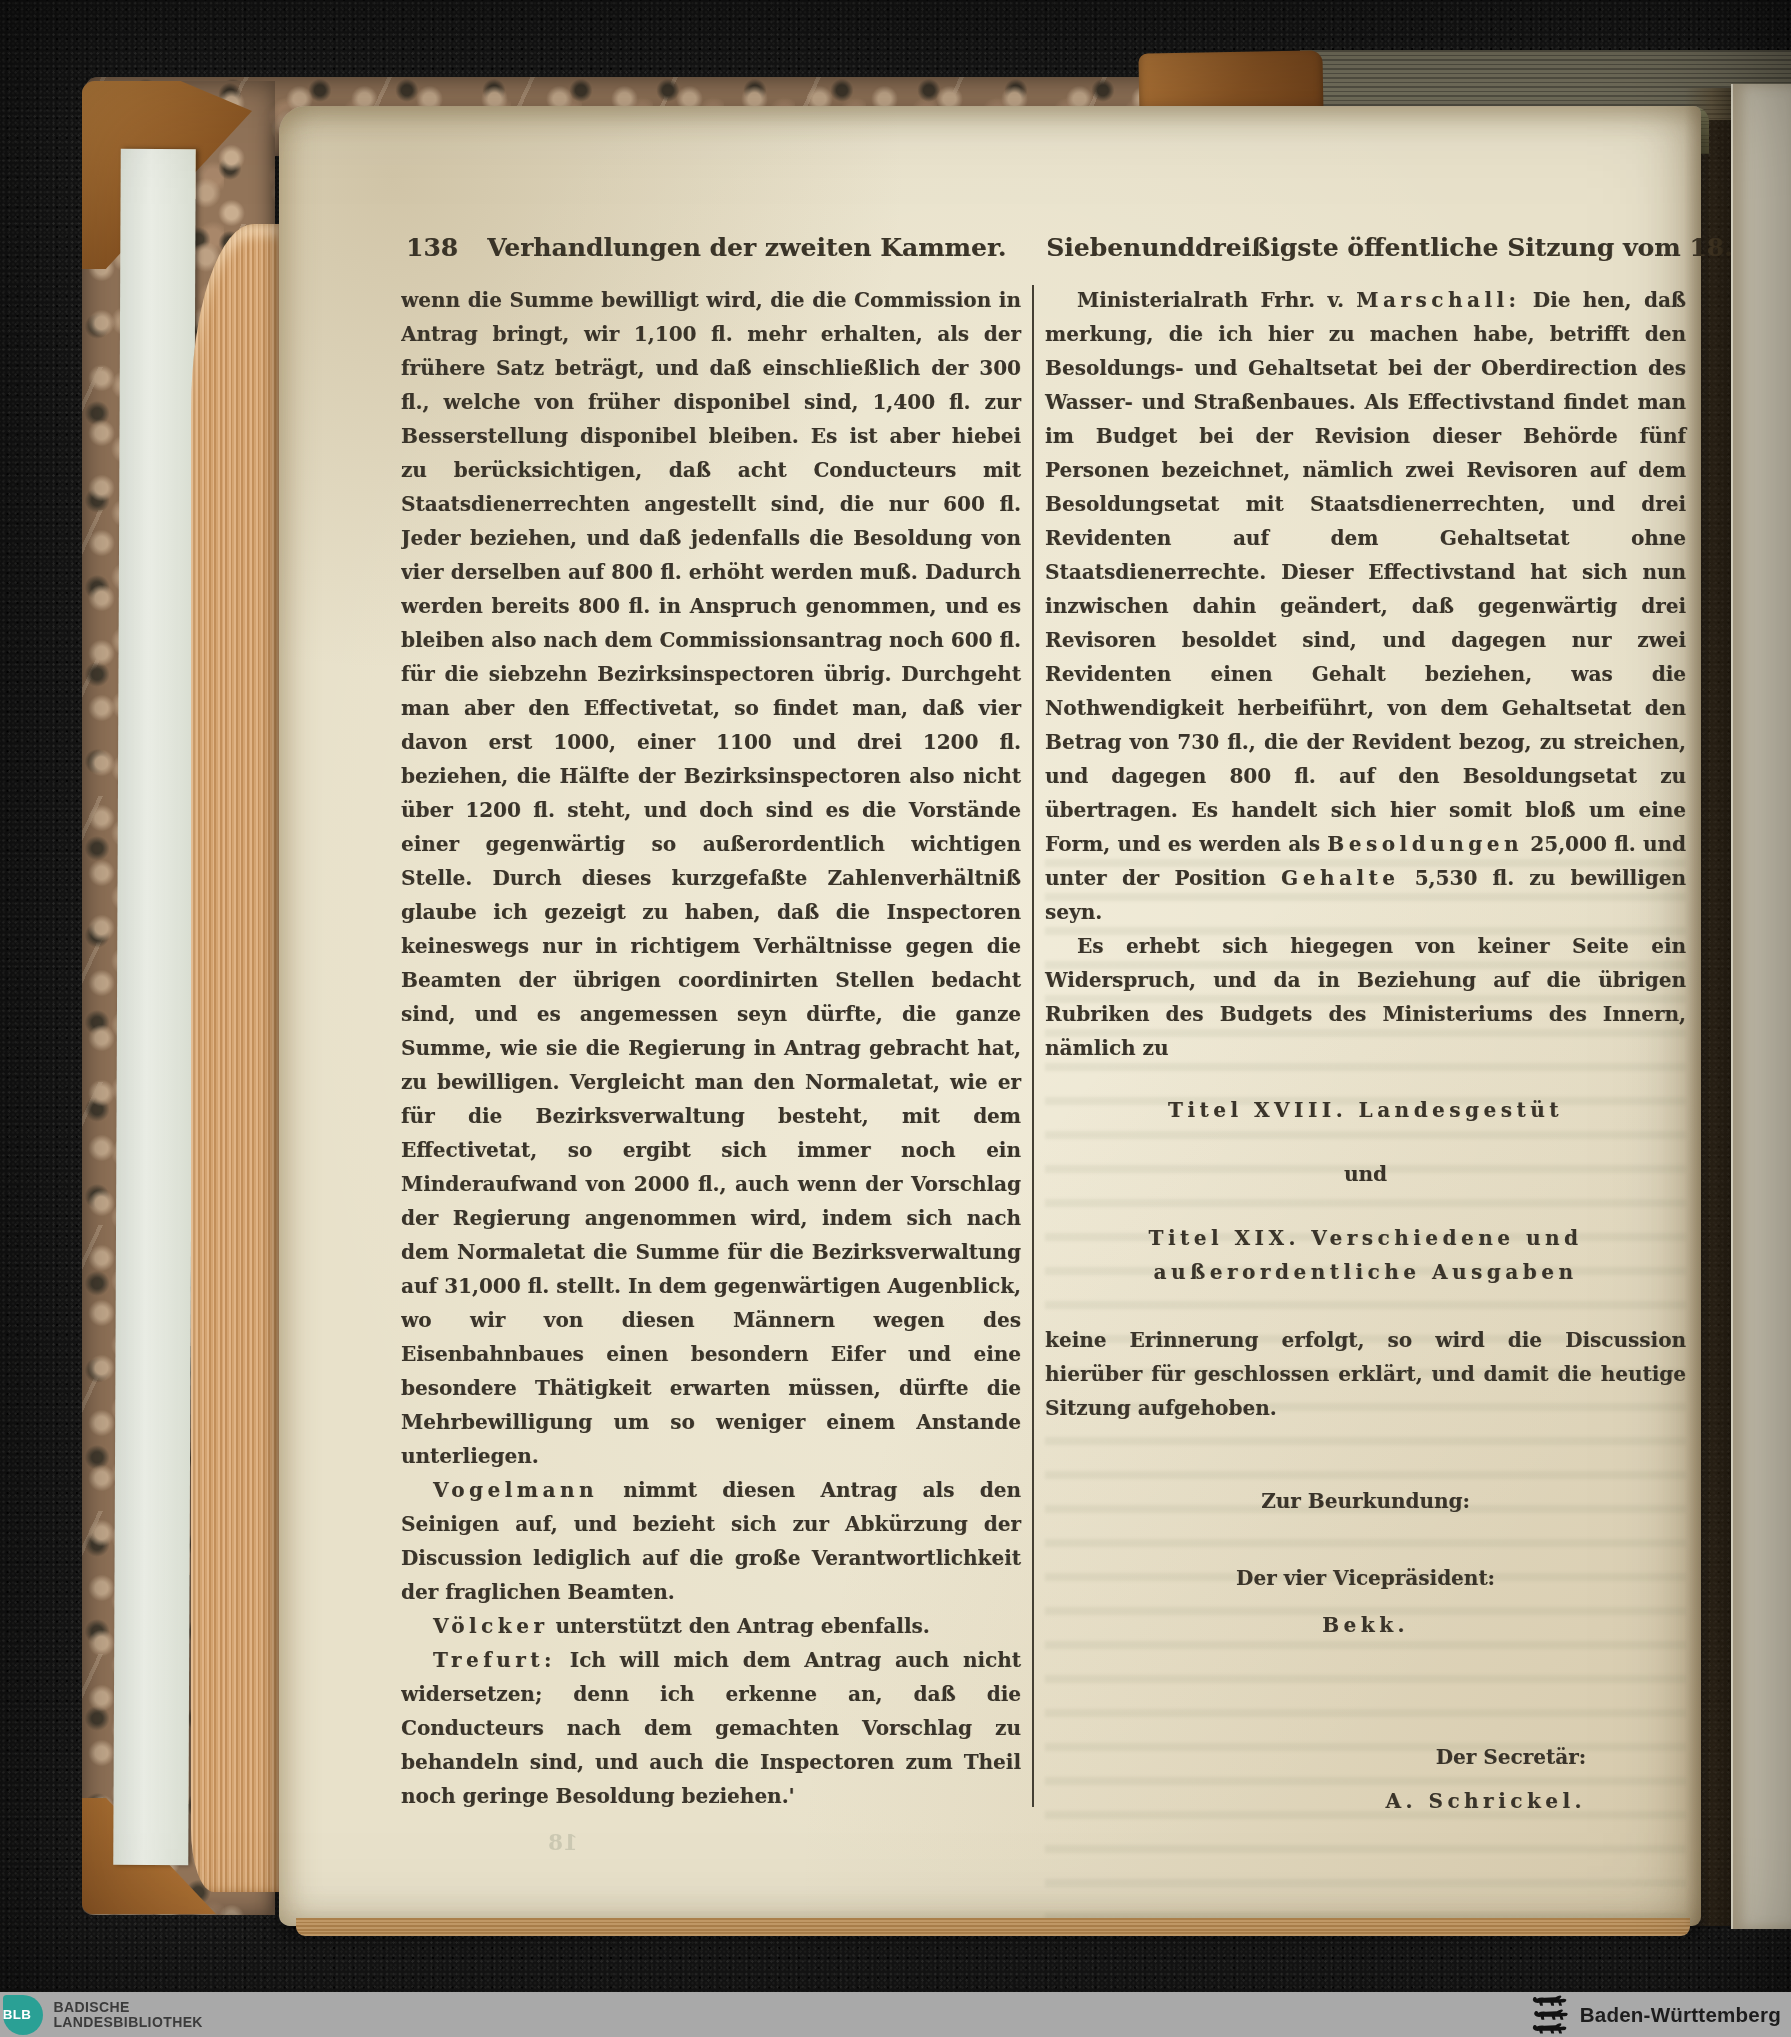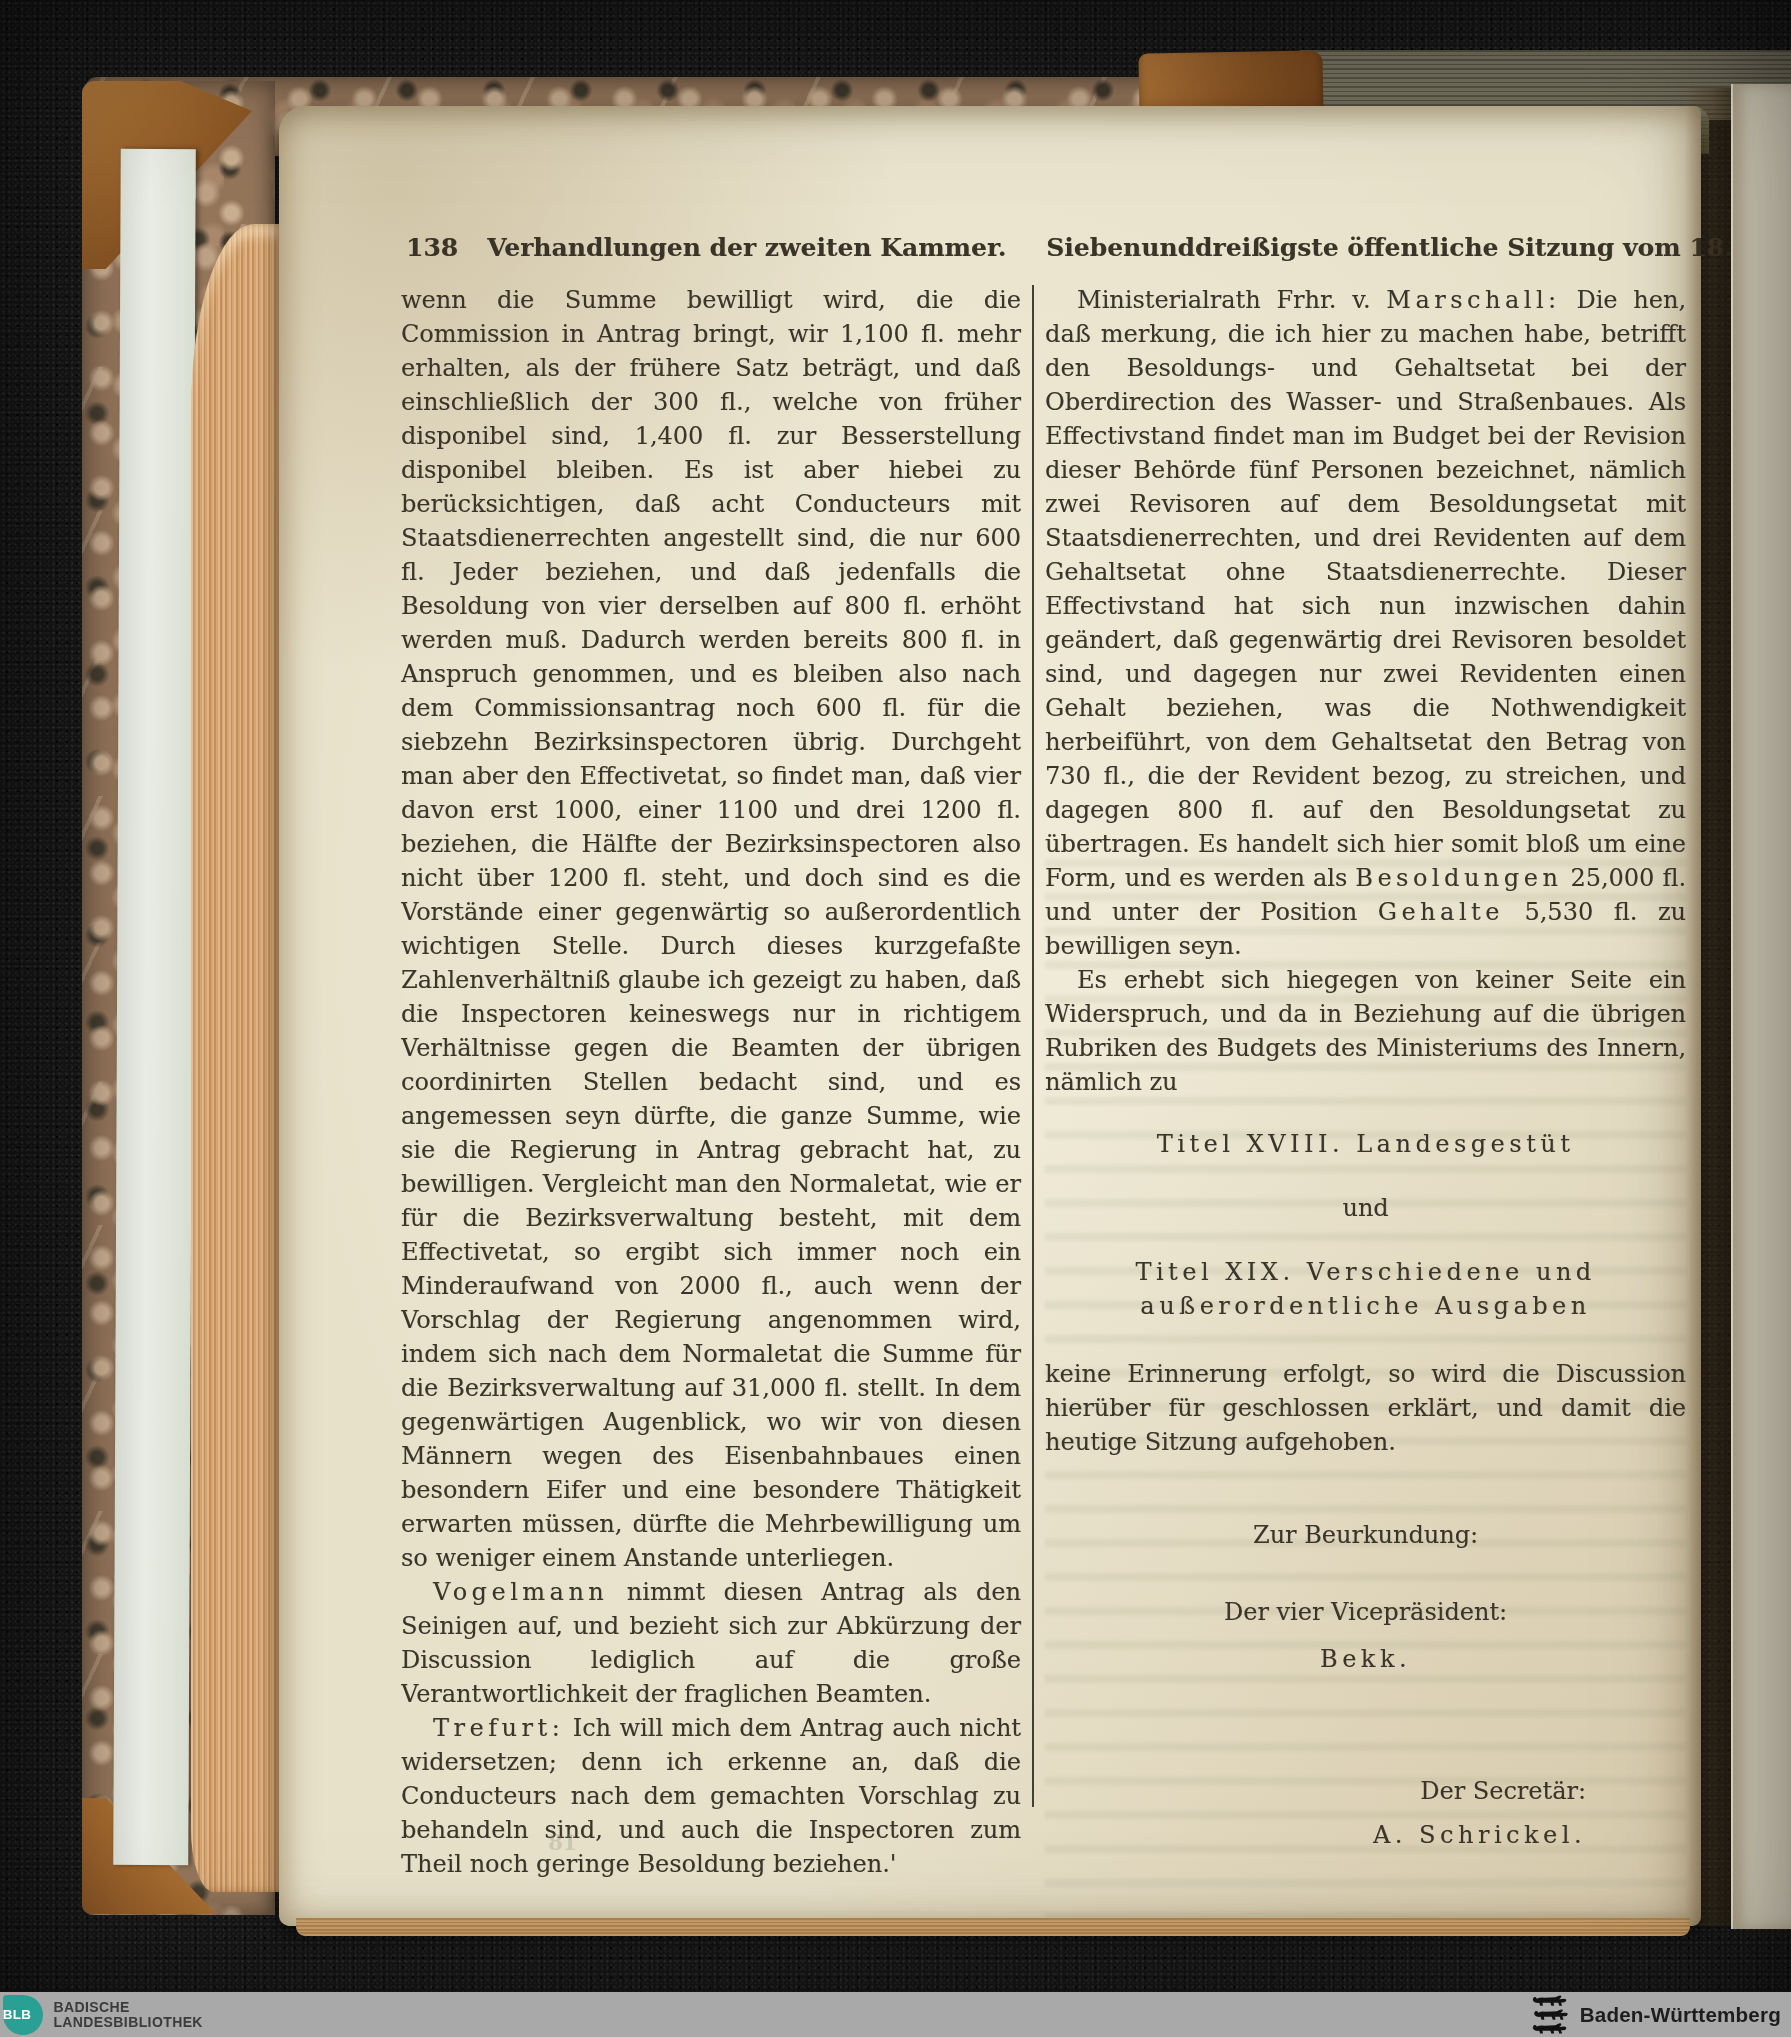--- a/index.html
+++ b/index.html
@@ -68,21 +68,21 @@
     background:#e2dbc6;border-left:2.7px solid rgba(255,250,230,.65);
     box-shadow:inset 9px 0 12.5px rgba(120,95,55,.35);}
   .vignette{position:absolute;inset:0;z-index:9;pointer-events:none;
     box-shadow:inset 0 0 170px rgba(0,0,0,.6);}
   
   .page-header{position:absolute;top:127px;left:127px;right:25px;display:flex;align-items:baseline;
     gap:29px;font-size:25px;font-weight:bold;color:#3a3428;white-space:nowrap;
     text-shadow:0.4px 0.4px 0 rgba(58,52,40,.35);}
   .page-header .session{margin-left:10.7px;}
   .columns{position:absolute;top:177px;left:122px;width:1298px;height:1644px;display:flex;overflow:hidden;}
-  .col{font-size:24px;line-height:34px;font-weight:normal;color:#3a342a;
+  .col{font-size:20px;line-height:34px;font-weight:bold;color:#3a342a;
     text-shadow:0.4px 0.4px 0 rgba(58,52,40,.3);}
   .col-left{width:620px;}
   .col-right{width:641px;position:relative;}
   .divider{width:2.7px;height:1522px;background:#443f33;margin:1.8px 10.7px 0 10.7px;flex:none;}
   .blk{position:relative;z-index:1;margin:0;}
   .p{text-align:justify;}
   .ind{text-indent:32px;}
   .center{text-align:center;}
   .right{text-align:right;padding-right:100px;}
   .sp{letter-spacing:4.5px;}
@@ -131,20 +131,21 @@
   <div class="main-page" data-name="book-page">
     <div class="page-header" data-name="page-header">
       <span data-name="page-number">138</span>
       <span data-name="page-header-title">Verhandlungen der zweiten Kammer.</span>
       <span class="session" data-name="page-header-session">Siebenunddreißigste öffentliche Sitzung vom 18. Januar 1842.</span>
     </div>
     <div class="columns" data-name="text-columns">
       <div class="col col-left" id="col-left" data-name="left-column">
           <div class="blk p" data-name="continuation-paragraph"><span data-name="text-run">wenn die Summe bewilligt wird, die die Commission in Antrag bringt, wir 1,100 fl. mehr erhalten, als der frühere Satz beträgt, und daß einschließlich der 300 fl., welche von früher disponibel sind, 1,400 fl. zur Besserstellung disponibel bleiben. Es ist aber hiebei zu berücksichtigen, daß acht Conducteurs mit Staatsdienerrechten angestellt sind, die nur 600 fl. Jeder beziehen, und daß jedenfalls die Besoldung von vier derselben auf 800 fl. erhöht werden muß. Dadurch werden bereits 800 fl. in Anspruch genommen, und es bleiben also nach dem Commissionsantrag noch 600 fl. für die siebzehn Bezirksinspectoren übrig. Durchgeht man aber den Effectivetat, so findet man, daß vier davon erst 1000, einer 1100 und drei 1200 fl. beziehen, die Hälfte der Bezirksinspectoren also nicht über 1200 fl. steht, und doch sind es die Vorstände einer gegenwärtig so außerordentlich wichtigen Stelle. Durch dieses kurzgefaßte Zahlenverhältniß glaube ich gezeigt zu haben, daß die Inspectoren keineswegs nur in richtigem Verhältnisse gegen die Beamten der übrigen coordinirten Stellen bedacht sind, und es angemessen seyn dürfte, die ganze Summe, wie sie die Regierung in Antrag gebracht hat, zu bewilligen. Vergleicht man den Normaletat, wie er für die Bezirksverwaltung besteht, mit dem Effectivetat, so ergibt sich immer noch ein Minderaufwand von 2000 fl., auch wenn der Vorschlag der Regierung angenommen wird, indem sich nach dem Normaletat die Summe für die Bezirksverwaltung auf 31,000 fl. stellt. In dem gegenwärtigen Augenblick, wo wir von diesen Männern wegen des Eisenbahnbaues einen besondern Eifer und eine besondere Thätigkeit erwarten müssen, dürfte die Mehrbewilligung um so weniger einem Anstande unterliegen.</span></div>
           <div class="blk p ind" data-name="speech-paragraph-vogelmann"><span class="sp" data-name="spaced-name">Vogelmann</span><span data-name="text-run"> nimmt diesen Antrag als den Seinigen auf, und bezieht sich zur Abkürzung der Discussion lediglich auf die große Verantwortlichkeit der fraglichen Beamten.</span></div>
+          <div class="blk p ind" data-name="speech-paragraph-voelcker"><span class="sp" data-name="spaced-name">Völcker</span><span data-name="text-run"> unterstützt den Antrag ebenfalls.</span></div>
           <div class="blk p ind" data-name="speech-paragraph-trefurt"><span class="sp" data-name="spaced-name">Trefurt:</span><span data-name="text-run"> Ich will mich dem Antrag auch nicht widersetzen; denn ich erkenne an, daß die Conducteurs nach dem gemachten Vorschlag zu behandeln sind, und auch die Inspectoren zum Theil noch geringe Besoldung beziehen.'</span></div>
         </div>
       <div class="divider" data-name="column-divider-rule"></div>
       <div class="col col-right" id="col-right" data-name="right-column">
         <div class="bleed" data-name="ink-bleedthrough"></div>
       <div class="blk p ind" data-name="speech-paragraph-marschall"><span data-name="text-run">Ministerialrath Frhr. v. </span><span class="sp" data-name="spaced-name">Marschall:</span><span data-name="text-run"> Die hen, daß merkung, die ich hier zu machen habe, betrifft den Besoldungs- und Gehaltsetat bei der Oberdirection des Wasser- und Straßenbaues. Als Effectivstand findet man im Budget bei der Revision dieser Behörde fünf Personen bezeichnet, nämlich zwei Revisoren auf dem Besoldungsetat mit Staatsdienerrechten, und drei Revidenten auf dem Gehaltsetat ohne Staatsdienerrechte. Dieser Effectivstand hat sich nun inzwischen dahin geändert, daß gegenwärtig drei Revisoren besoldet sind, und dagegen nur zwei Revidenten einen Gehalt beziehen, was die Nothwendigkeit herbeiführt, von dem Gehaltsetat den Betrag von 730 fl., die der Revident bezog, zu streichen, und dagegen 800 fl. auf den Besoldungsetat zu übertragen. Es handelt sich hier somit bloß um eine Form, und es werden als </span><span class="sp" data-name="spaced-name">Besoldungen</span><span data-name="text-run"> 25,000 fl. und unter der Position </span><span class="sp" data-name="spaced-name">Gehalte</span><span data-name="text-run"> 5,530 fl. zu bewilligen seyn.</span></div>
           <div class="blk p ind" data-name="no-objection-paragraph"><span data-name="text-run">Es erhebt sich hiegegen von keiner Seite ein Widerspruch, und da in Beziehung auf die übrigen Rubriken des Budgets des Ministeriums des Innern, nämlich zu</span></div>
           <div class="blk center" data-name="heading-title-xviii"><span data-name="text-run">Titel XVIII. Landesgestüt</span></div>
           <div class="blk center" data-name="conjunction-und"><span data-name="text-run">und</span></div>
           <div class="blk center" data-name="heading-title-xix"><span data-name="text-run">Titel XIX. Verschiedene und außerordentliche Ausgaben</span></div>

